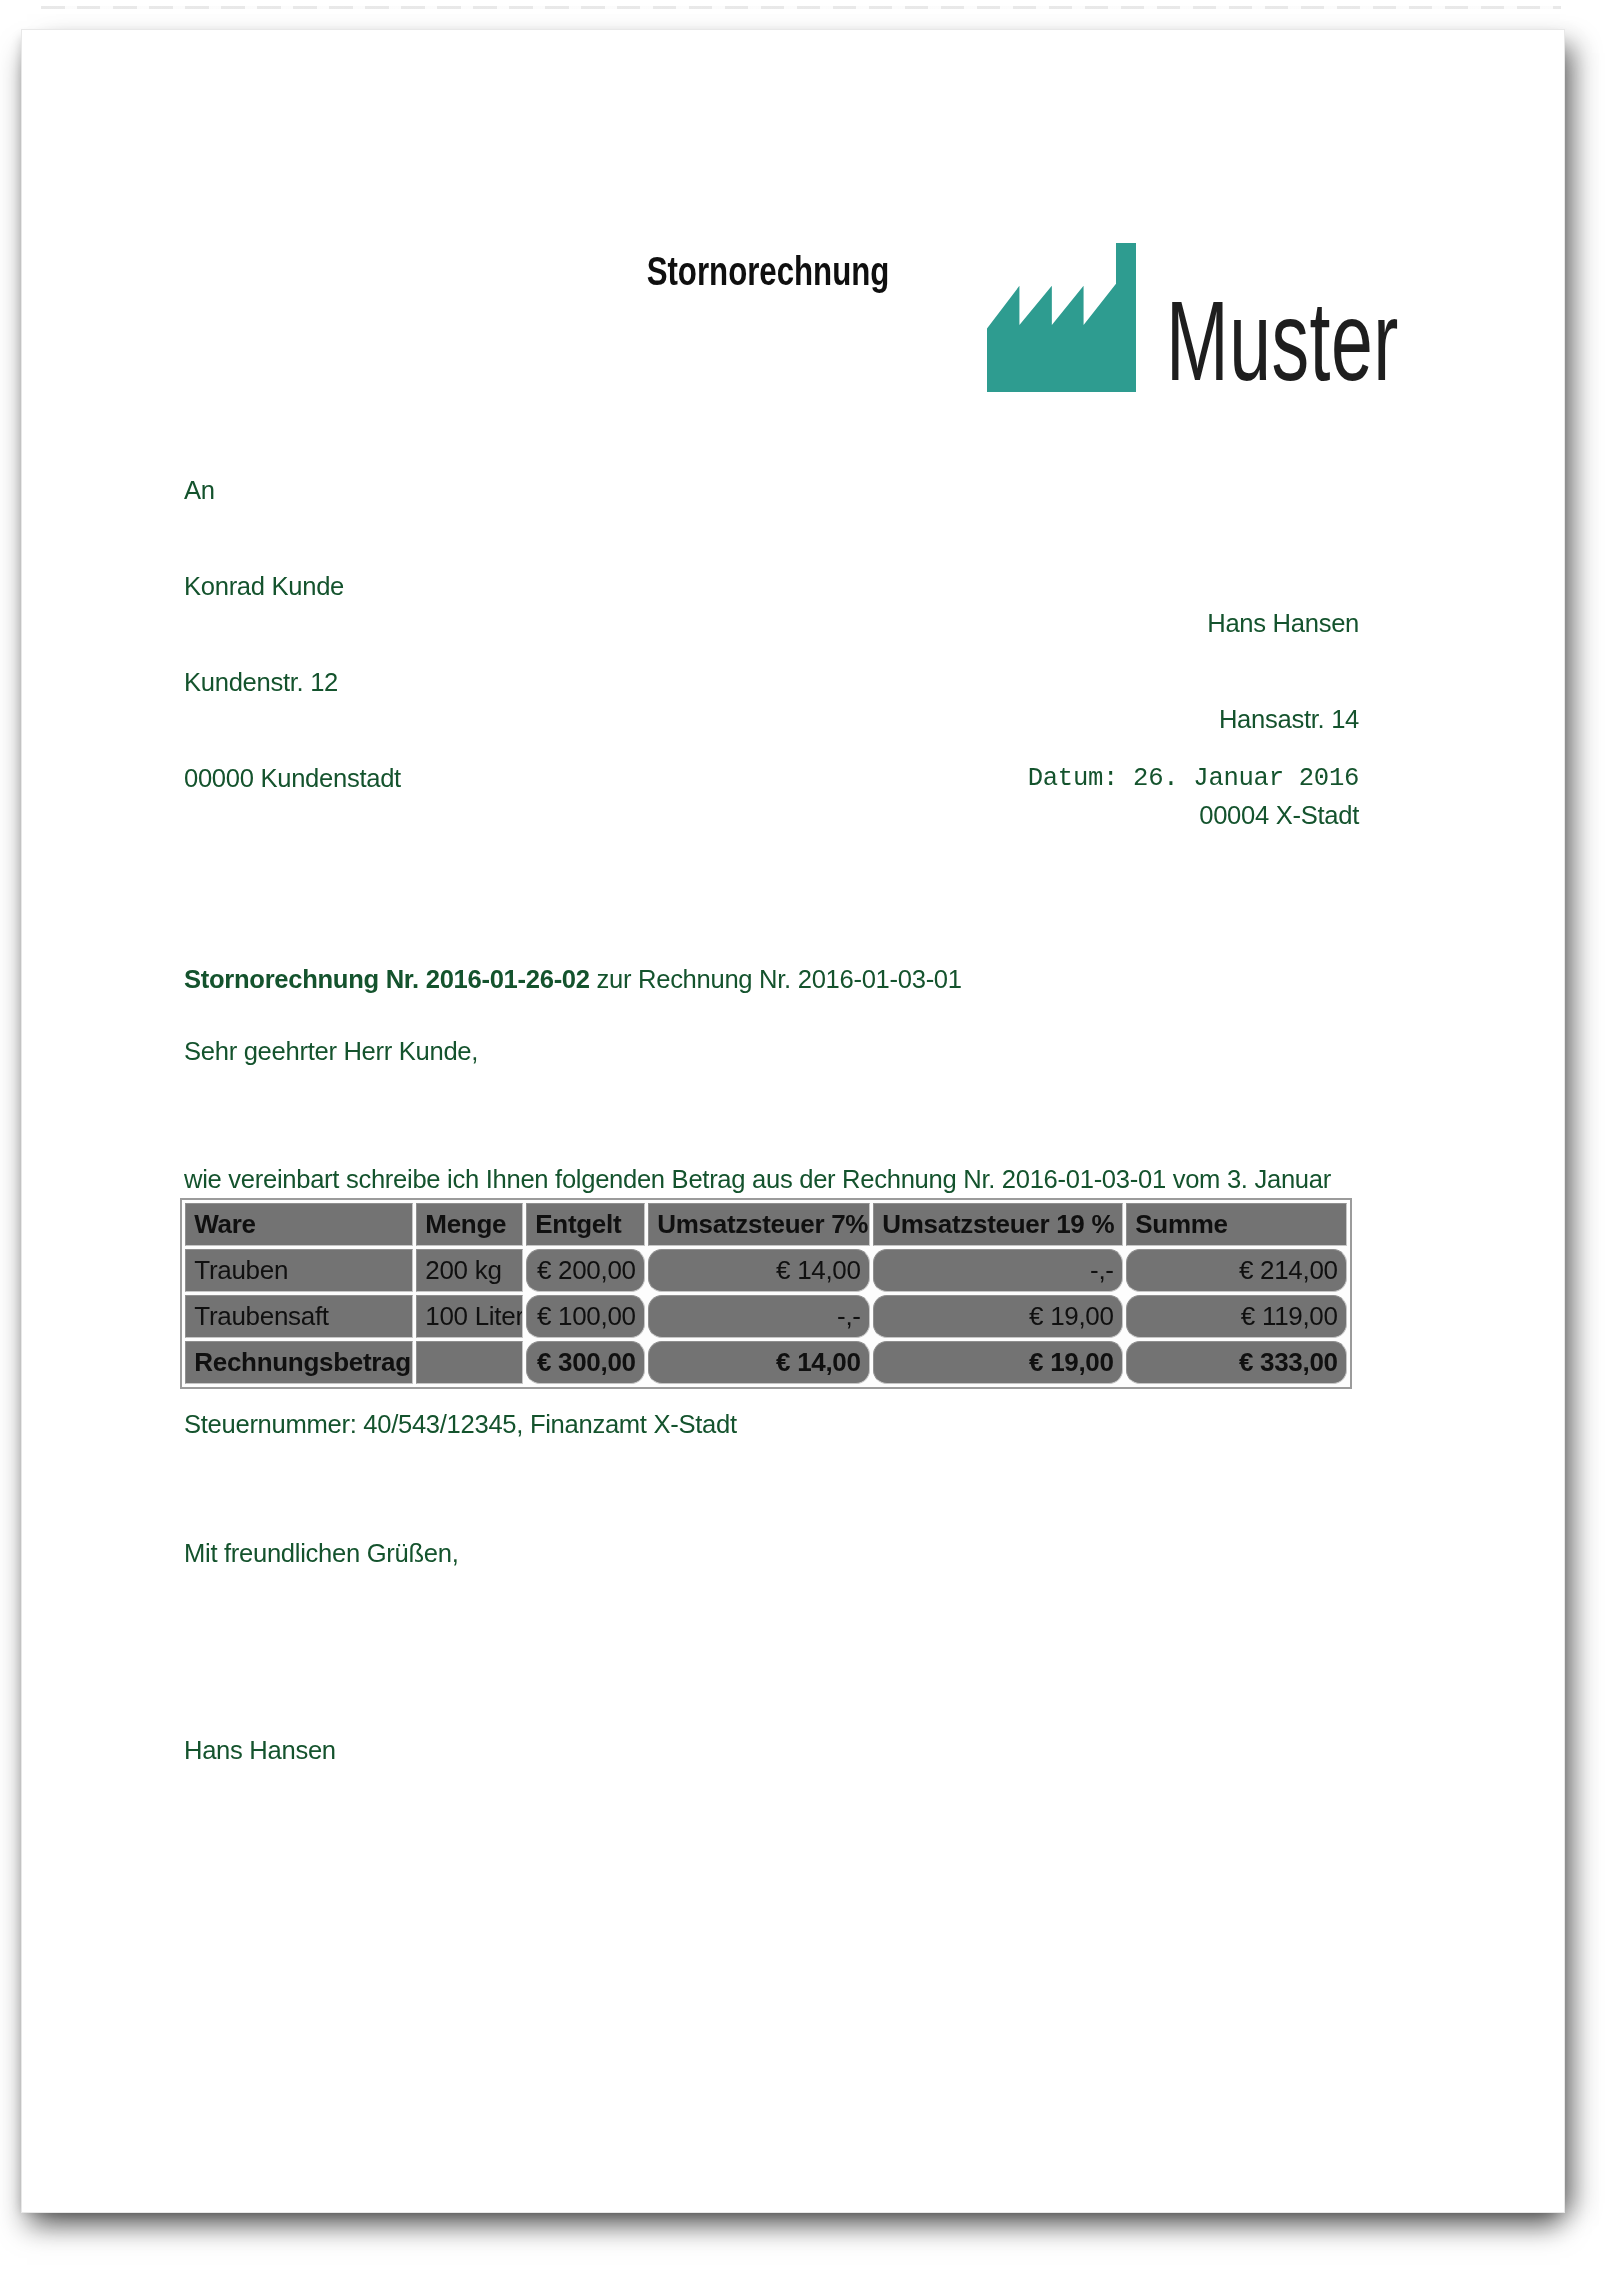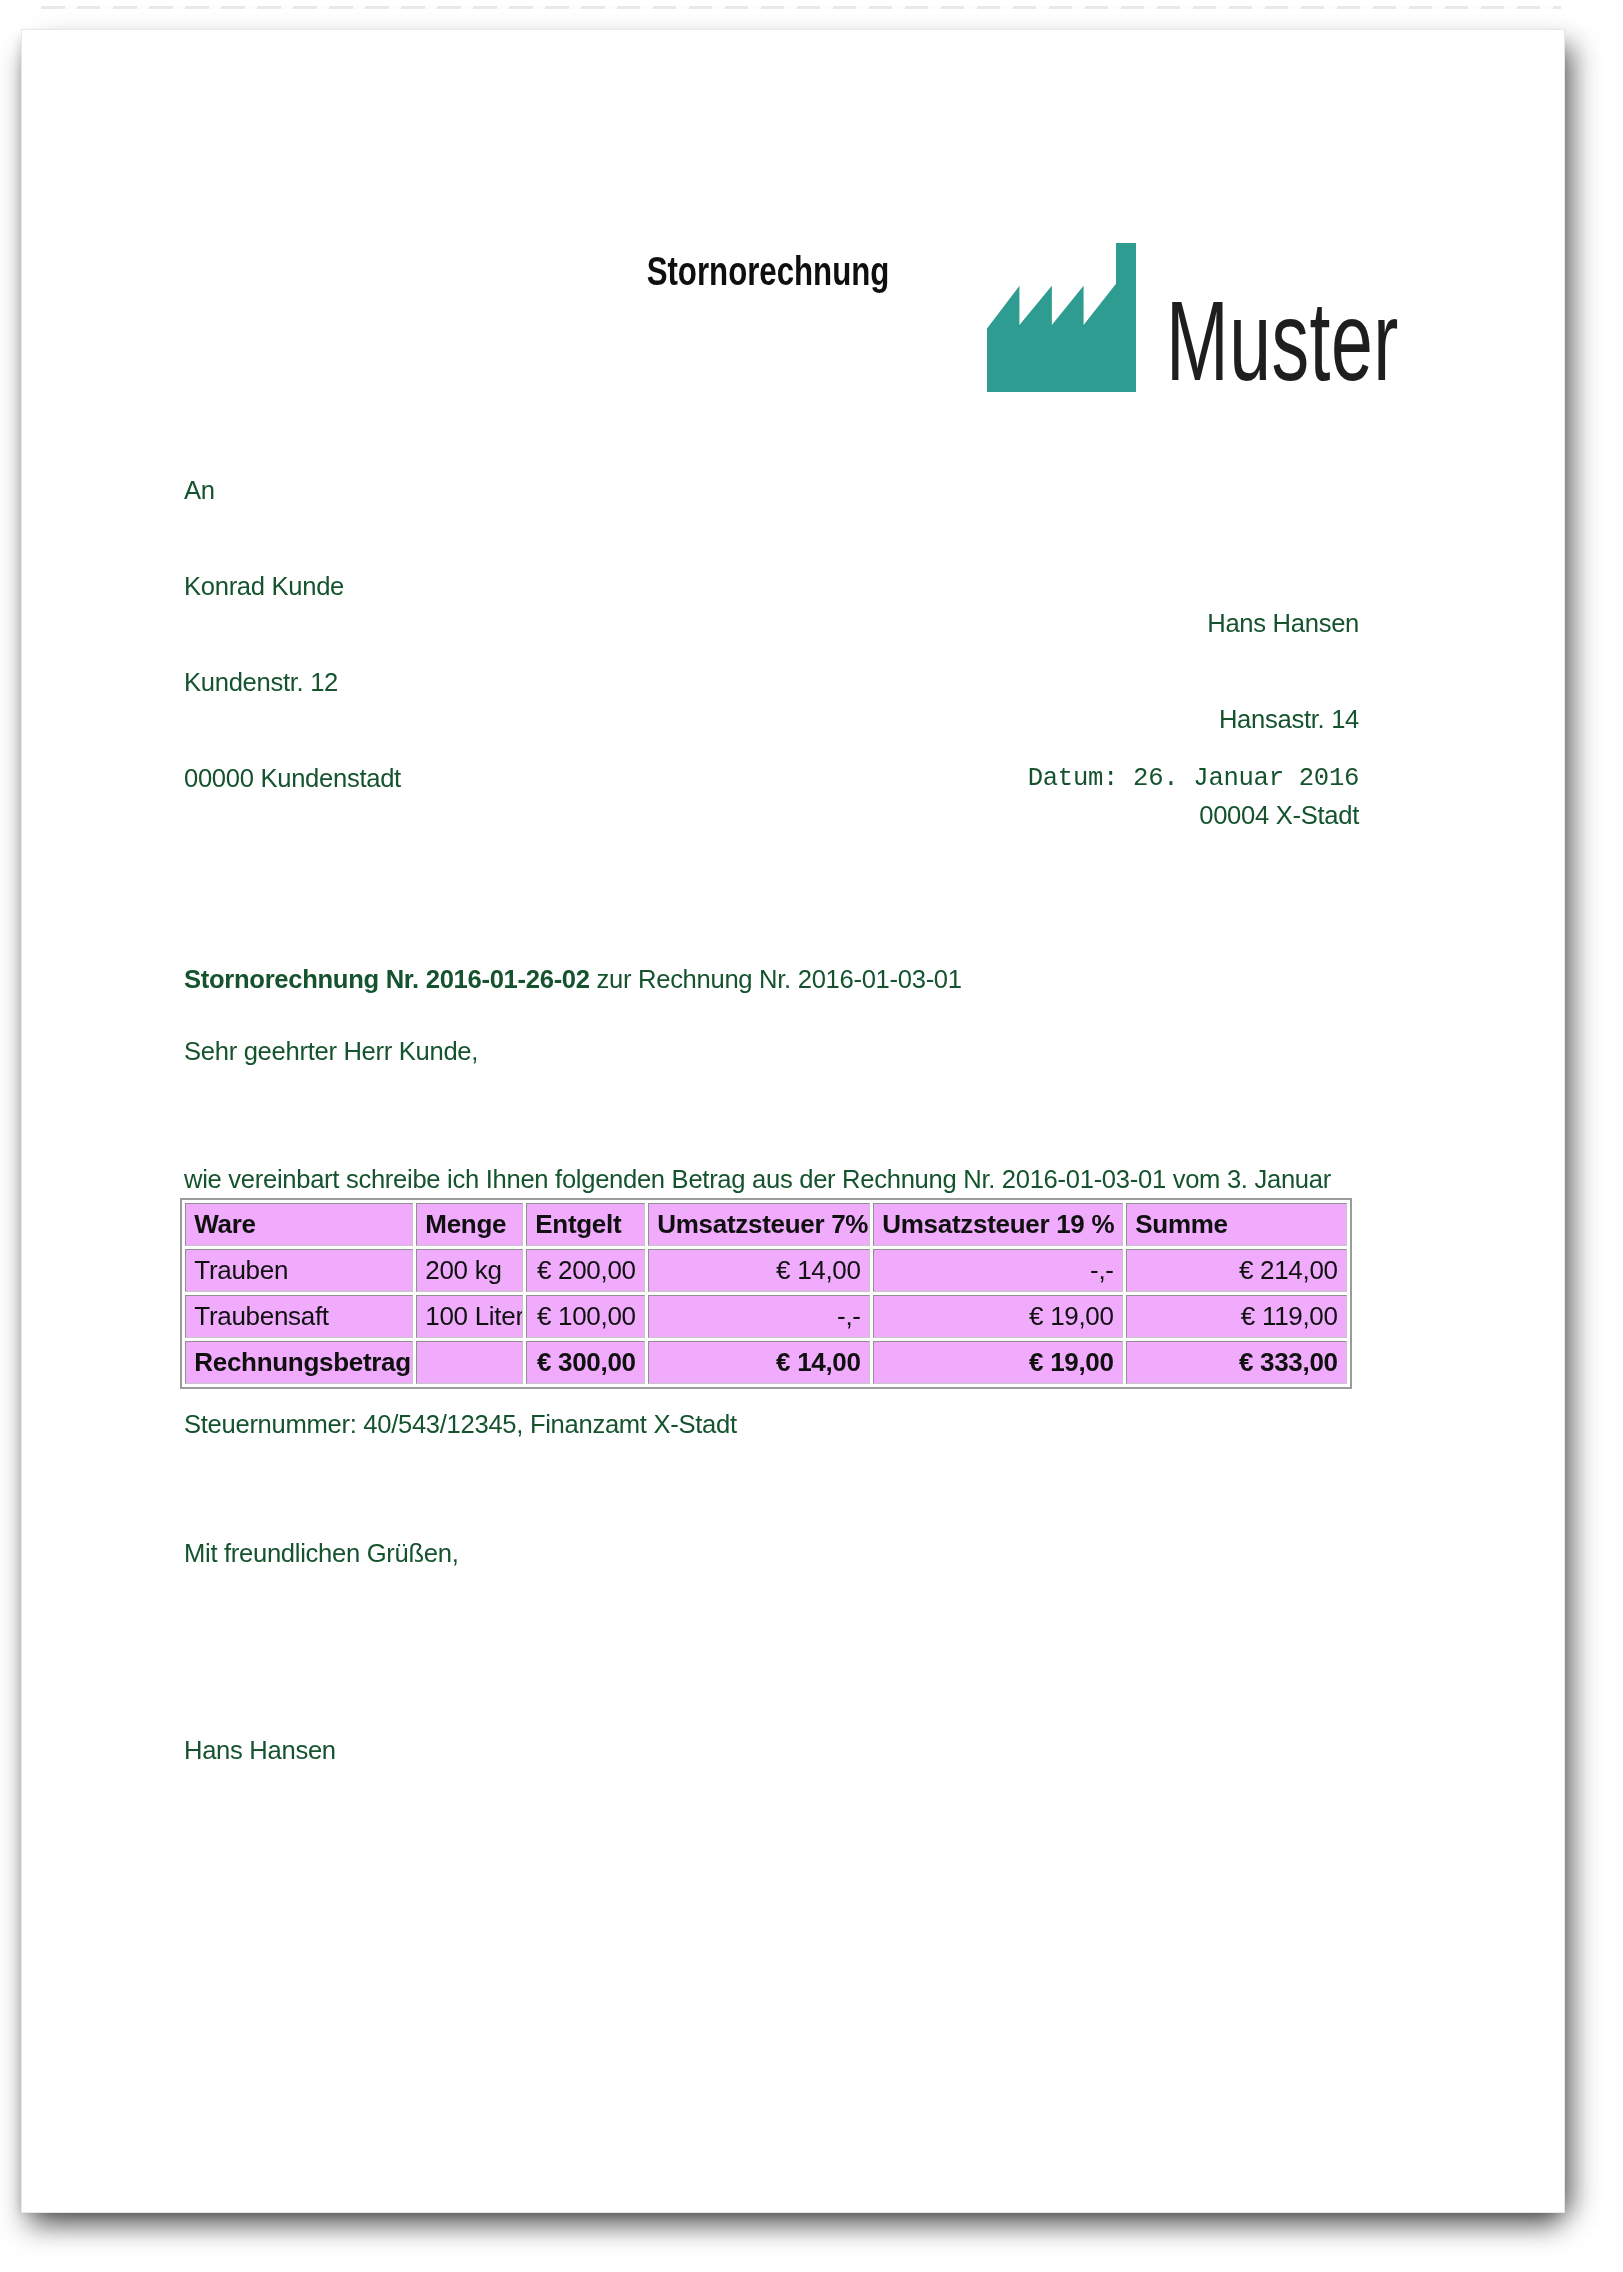--- a/index.html
+++ b/index.html
@@ -61,29 +61,29 @@
     table-layout:fixed;
     border-collapse:separate; border-spacing:3.5px;
     border:2.1px solid #9b9b9b;
     background:#fdfdfd;
     font-size:26px; letter-spacing:-0.3px;
   }
   .inv-table td, .inv-table th {
     box-sizing:border-box;
     border:1.4px solid #c6c6c6;
     border-top-color:#8f8f8f; border-left-color:#8f8f8f;
-    background:#f0abfc;
+    background:#737373;
     padding:4.8px 8.3px 6.2px 8.3px;
     white-space:nowrap; overflow:hidden;
     vertical-align:middle;
     font-weight:normal; text-align:left;
     line-height:30px; color:#101010;
   }
   .inv-table th { font-weight:bold; }
-  .inv-table td.num { text-align:right; }
+  .inv-table td.num { text-align:right;border-radius:14px; }
   .inv-table tr.total td { font-weight:bold; }
 </style>
 </head>
 <body>
 
 <div class="scan-artifact"></div>
 
 <div class="paper">
 
   <div class="abs doc-title">Stornorechnung</div>

